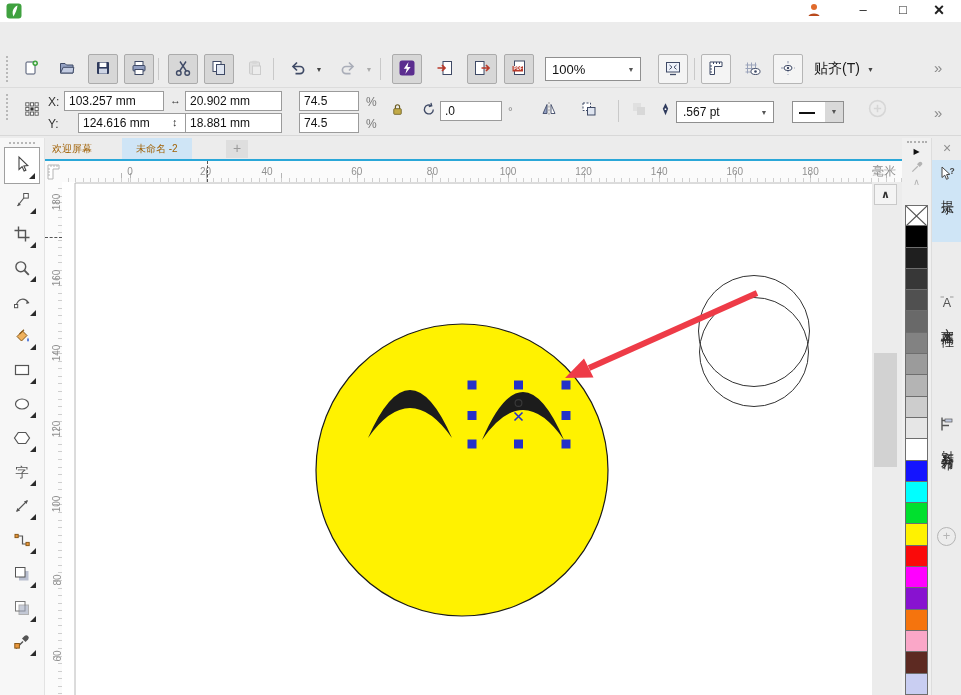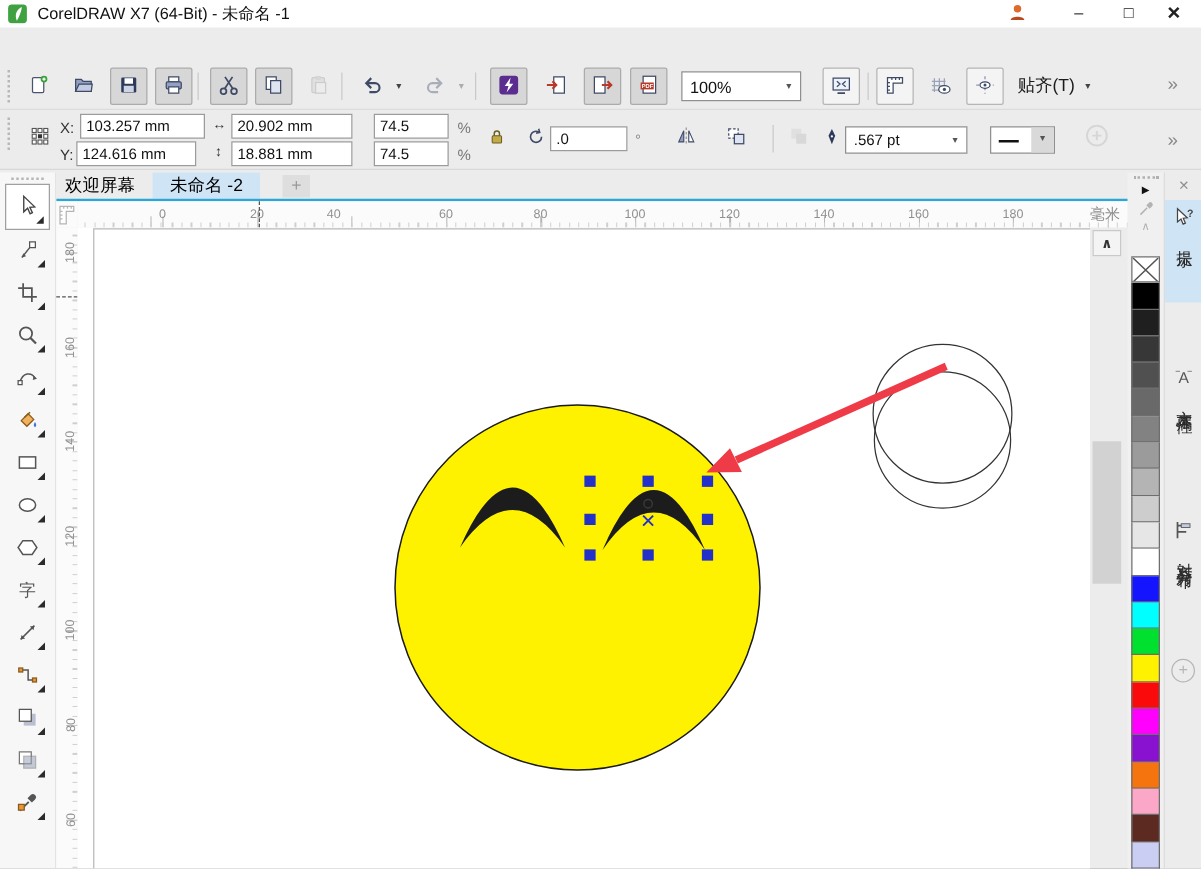--- a/index.html
+++ b/index.html
@@ -39,21 +39,21 @@
 
   
   #propbar{position:absolute;left:0;top:88px;width:961px;height:48px;background:#ececec;border-bottom:1px solid #d8d8d8}
   .pfield{position:absolute;height:20px;background:#fff;border:1px solid #9b9b9b;font-size:12px;line-height:18px;padding-left:4px;color:#111;white-space:nowrap}
   .plabel{position:absolute;font-size:12px;color:#333}
   .picon{position:absolute;display:flex;align-items:center;justify-content:center}
   .picon.disabled{opacity:.38}
 
   
   #tabbar{position:absolute;left:0;top:136px;width:903px;height:25px;background:#ececec}
-  .doc-tab{position:absolute;top:2px;height:21px;display:flex;align-items:center;padding:0 14px;font-size:14px;color:#000000;white-space:nowrap}
+  .doc-tab{position:absolute;top:2px;height:21px;display:flex;align-items:center;padding:0 14px;font-size:10px;color:#a16207;white-space:nowrap}
   .doc-tab.active{background:#cfe5f6}
   #new-tab-btn{position:absolute;left:226px;top:4px;width:22px;height:18px;background:#dedede;color:#9a9a9a;text-align:center;line-height:17px;font-size:14px}
   #tab-underline{position:absolute;left:36px;top:159px;width:867px;height:2px;background:#2aa7d8}
 
   
   #toolbox{position:absolute;left:0;top:138px;width:45px;height:557px;background:#f7f7f7;border-right:1px solid #e3e3e3}
   #toolbox-grip{width:26px;height:3px;border-top:2px dotted #b8b8b8;margin:4px auto 2px auto}
   .tool{position:relative;width:36px;height:34px;margin:0 auto;display:flex;align-items:center;justify-content:center}
   .tool::after{content:"";position:absolute;right:4px;bottom:4px;border-left:6px solid transparent;border-bottom:6px solid #2b2b2b}
   .tool.selected{background:#fff;border:1px solid #a0a0a0;height:37px}
@@ -103,21 +103,20 @@
 </head>
 <body>
 
 <div id="app">
 
   <div id="titlebar">
     <svg id="app-icon" viewBox="0 0 16 16">
       <rect x="0.5" y="0.5" width="15" height="15" rx="3" fill="#3fa13f"></rect>
       <path d="M11.5 2.5 C7 4.5 5.5 9 7.5 13.5 C9.5 10 11 6.5 11.5 2.5 Z" fill="#fff"></path>
     </svg>
-    <span id="title-text">CorelDRAW X7 (64-Bit) - 未命名 -1</span>
     <svg id="account-icon" viewBox="0 0 16 16">
       <circle cx="8" cy="5" r="3" fill="#e06a2b"></circle>
       <path d="M2.5 14 C3 10.5 13 10.5 13.5 14 Z" fill="#b94a1d"></path>
     </svg>
     <span class="winbtn" id="btn-min">–</span>
     <span class="winbtn" id="btn-max">□</span>
     <span class="winbtn" id="btn-close">×</span>
   </div>
 
 
@@ -266,21 +265,21 @@
             <rect x="2" y="12.4" width="3.6" height="3.6"></rect>
             <rect x="7.2" y="12.4" width="3.6" height="3.6"></rect>
             <rect x="12.4" y="12.4" width="3.6" height="3.6"></rect>
           </g>
           <rect x="7.2" y="7.2" width="3.6" height="3.6" fill="#333"></rect>
         </svg>
       </span>
     <span class="plabel" style="left:48px;top:95px;top:7px">X:</span>
     <span class="plabel" style="left:48px;top:29px">Y:</span>
     <div class="pfield" style="left:64px;top:3px;width:100px">103.257 mm</div>
-    <div class="pfield" style="left:61px;top:25px;width:96px">124.616 mm</div>
+    <div class="pfield" style="left:78px;top:25px;width:123px">124.616 mm</div>
     <span class="plabel" style="left:170px;top:6px;font-size:11px">↔</span>
     <span class="plabel" style="left:172px;top:28px;font-size:11px">↕</span>
     <div class="pfield" style="left:185px;top:3px;width:97px">20.902 mm</div>
     <div class="pfield" style="left:185px;top:25px;width:97px">18.881 mm</div>
     <div class="pfield" style="left:299px;top:3px;width:60px">74.5</div>
     <div class="pfield" style="left:299px;top:25px;width:60px">74.5</div>
     <span class="plabel" style="left:366px;top:7px;color:#777">%</span>
     <span class="plabel" style="left:366px;top:29px;color:#777">%</span>
     <span class="picon" id="lock-icon" style="left:390px;top:14px">
         <svg width="15" height="15" viewBox="0 0 18 18">

